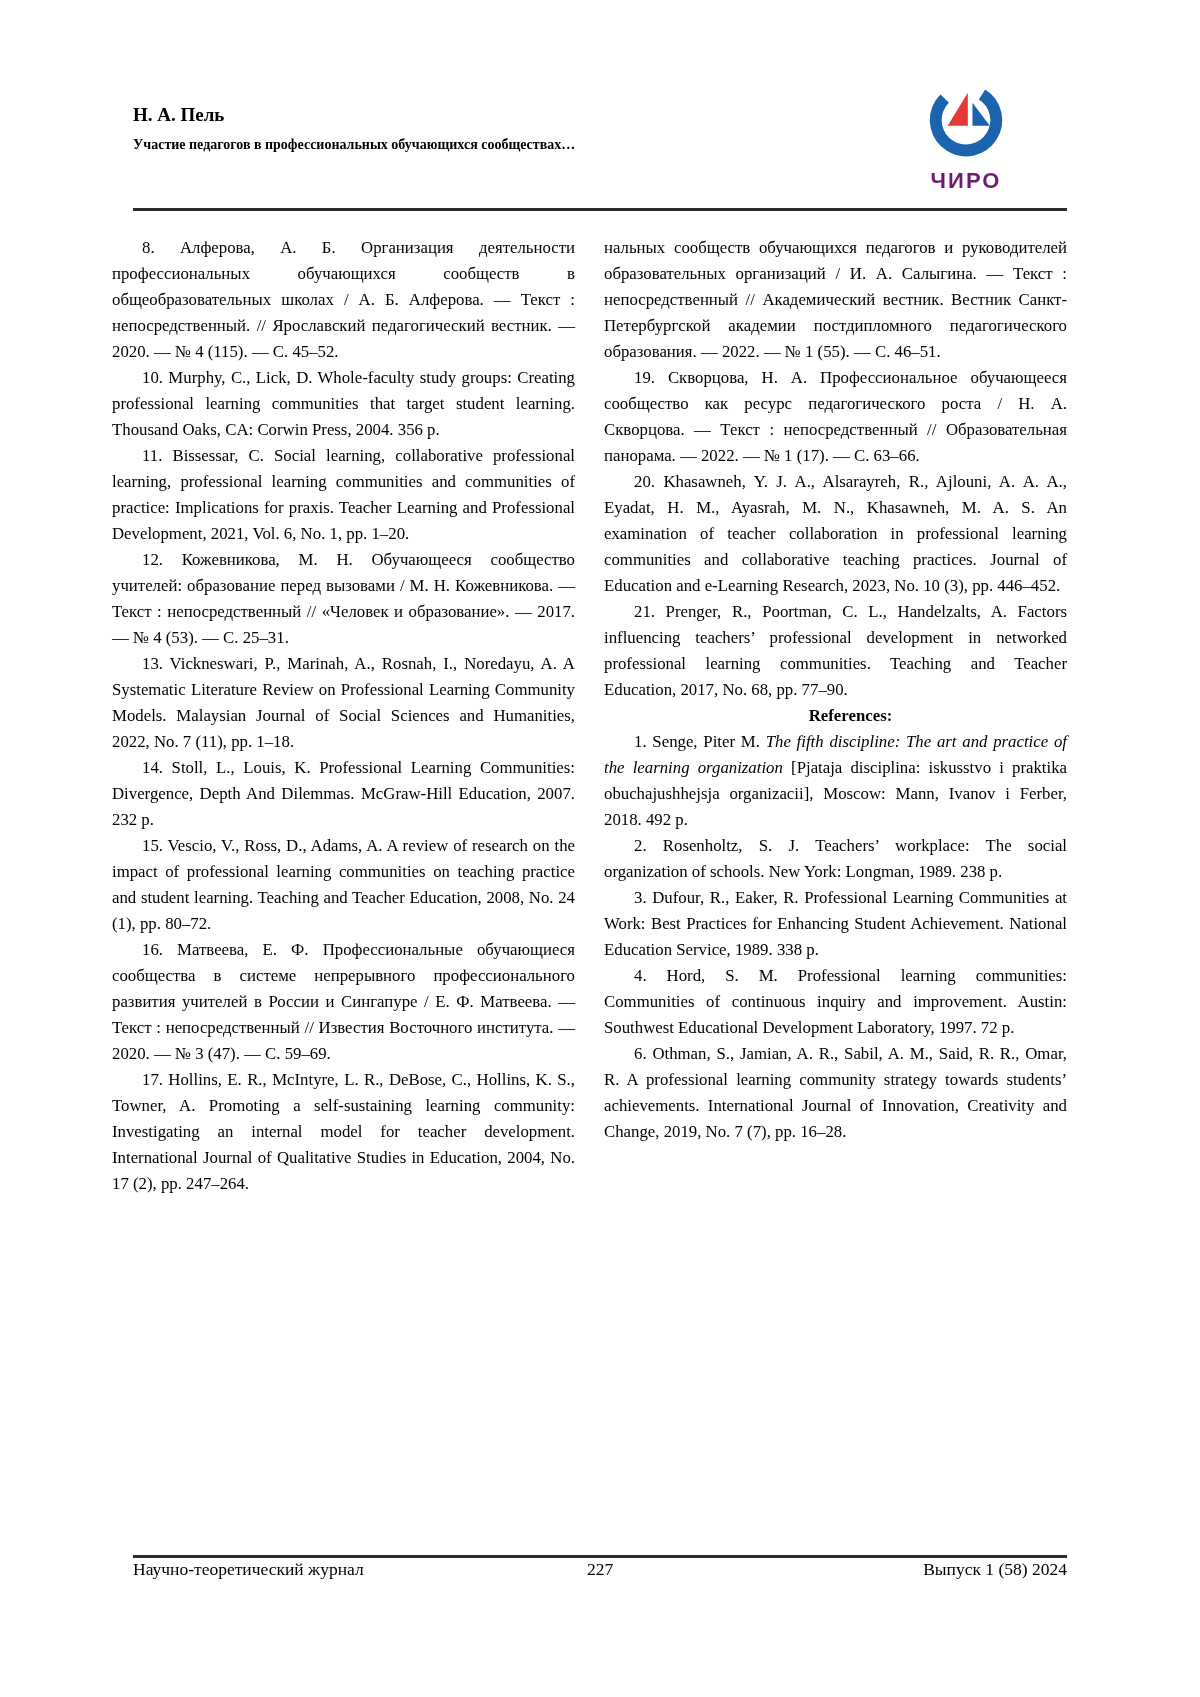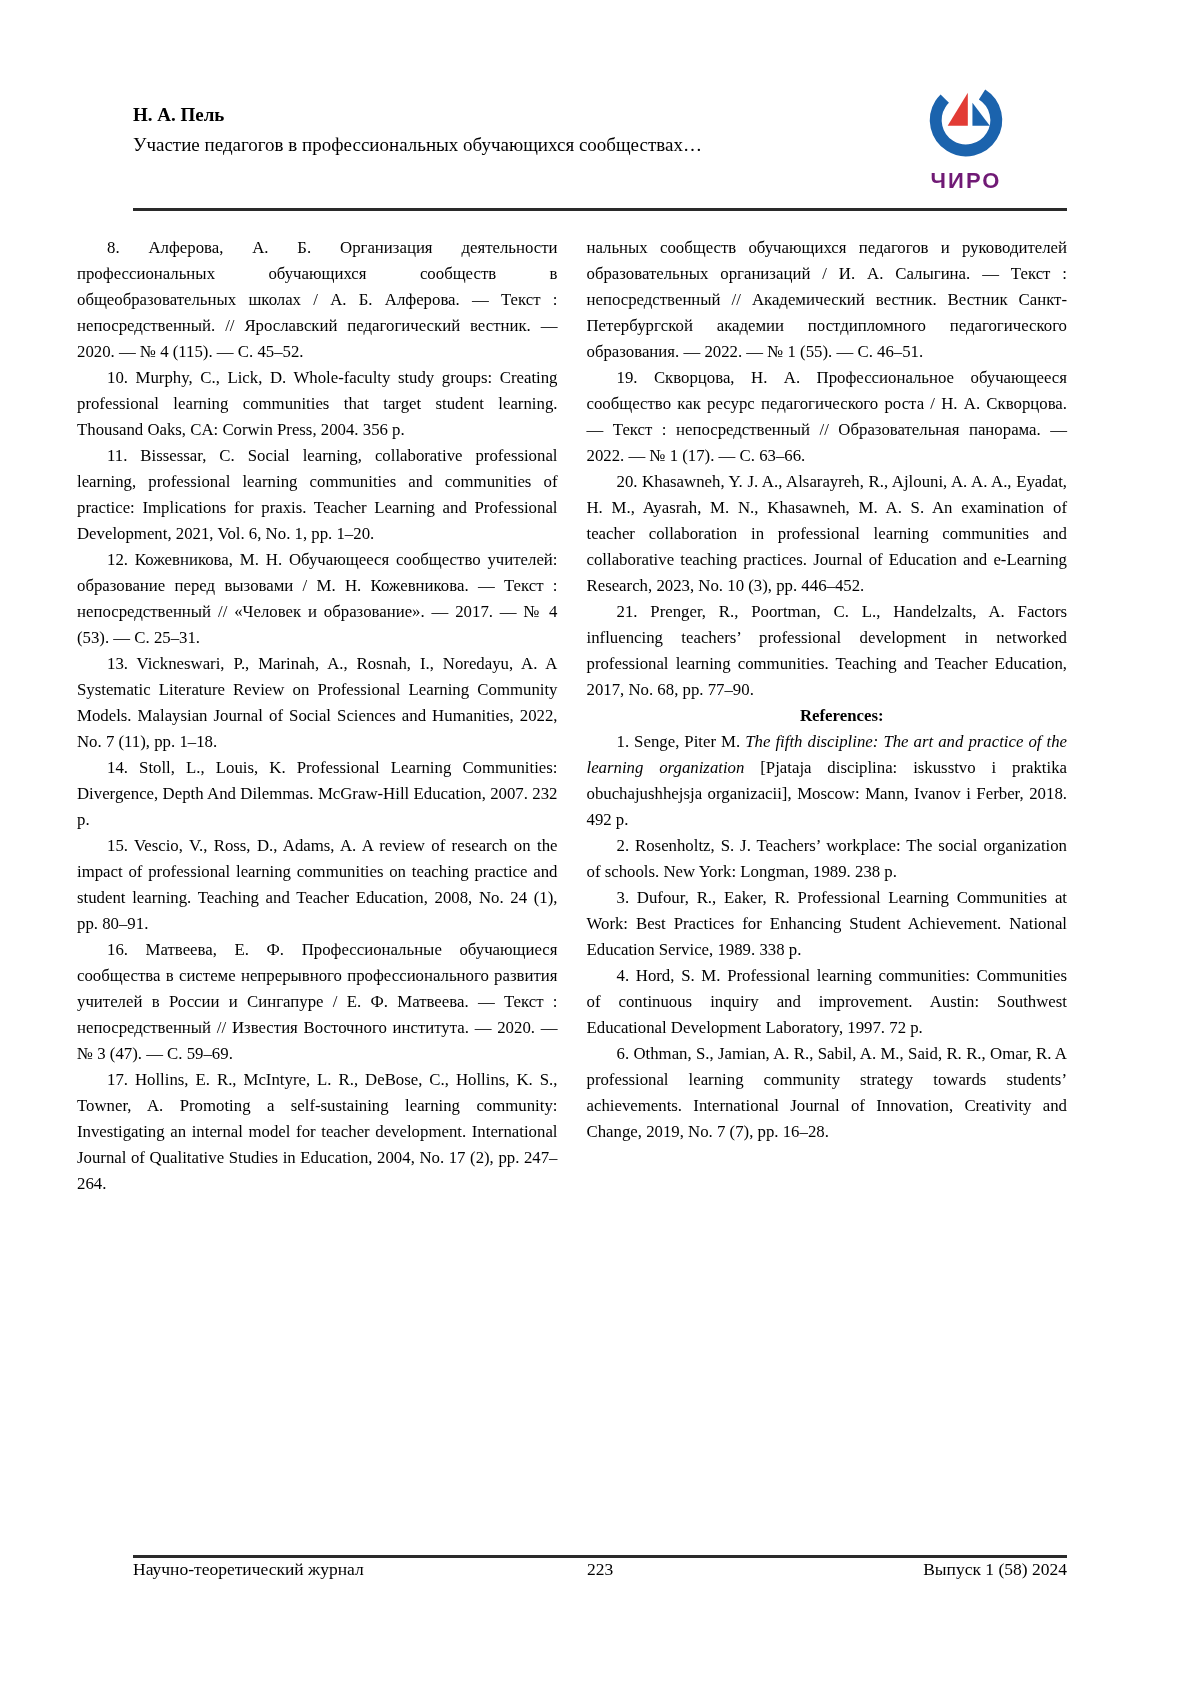--- a/index.html
+++ b/index.html
@@ -19,22 +19,22 @@
     align-items: flex-start;
     padding: 66px 133px 0 133px;
   }
   .header-text { padding-top: 22px; }
   .author {
     font-weight: bold;
     font-size: 19px;
     line-height: 30px;
   }
   .article-title {
-    font-weight: normal;
-    font-size: 19px;
+    font-weight: bold;
+    font-size: 14px;
     line-height: 30px;
   }
   .logo-block {
     width: 110px;
     text-align: center;
     flex: none;
     margin-right: 46px;
   }
   .logo-text {
     font-family: "Liberation Sans", sans-serif;
@@ -44,21 +44,21 @@
     color: #701a75;
     margin-top: -2px;
   }
   .header-rule {
     margin: 14px 133px 0 133px;
     border-top: 3px solid #2a2a2a;
   }
   .columns {
     display: flex;
     gap: 29px;
-    padding: 24px 133px 0 77px;
+    padding: 24px 133px 0 112px;
   }
   .col { flex: 1; min-width: 0; }
   .ref {
     margin: 0;
     text-indent: 30px;
     text-align: justify;
     font-size: 16.8px;
     line-height: 26px;
     hyphens: auto;
     -webkit-hyphens: auto;
@@ -111,21 +111,21 @@
   <div class="header-rule"></div>
 
   <main class="columns">
     <section class="col">
       <p class="ref">8. Алферова, А. Б. Организация деятельности профессиональных обучающихся сообществ в общеобразовательных школах / А. Б. Алферова. — Текст : непосредственный. // Ярославский педагогический вестник. — 2020. — № 4 (115). — С. 45–52.</p>
       <p class="ref">10. Murphy, C., Lick, D. Whole-faculty study groups: Creating professional learning communities that target student learning. Thousand Oaks, CA: Corwin Press, 2004. 356 p.</p>
       <p class="ref">11. Bissessar, C. Social learning, collaborative professional learning, professional learning communities and communities of practice: Implications for praxis. Teacher Learning and Professional Development, 2021, Vol. 6, No. 1, pp. 1–20.</p>
       <p class="ref">12. Кожевникова, М. Н. Обучающееся сообщество учителей: образование перед вызовами / М. Н. Кожевникова. — Текст : непосредственный // «Человек и образование». — 2017. — № 4 (53). — С. 25–31.</p>
       <p class="ref">13. Vickneswari, P., Marinah, A., Rosnah, I., Noredayu, A. A Systematic Literature Review on Professional Learning Community Models. Malaysian Journal of Social Sciences and Humanities, 2022, No. 7 (11), pp. 1–18.</p>
       <p class="ref">14. Stoll, L., Louis, K. Professional Learning Communities: Divergence, Depth And Dilemmas. McGraw-Hill Education, 2007. 232 p.</p>
-      <p class="ref">15. Vescio, V., Ross, D., Adams, A. A review of research on the impact of professional learning communities on teaching practice and student learning. Teaching and Teacher Education, 2008, No. 24 (1), pp. 80–91.</p>
+      <p class="ref">15. Vescio, V., Ross, D., Adams, A. A review of research on the impact of professional learning communities on teaching practice and student learning. Teaching and Teacher Education, 2008, No. 24 (1), pp. 80–72.</p>
       <p class="ref">16. Матвеева, Е. Ф. Профессиональные обучающиеся сообщества в системе непрерывного профессионального развития учителей в России и Сингапуре / Е. Ф. Матвеева. — Текст : непосредственный // Известия Восточного института. — 2020. — № 3 (47). — С. 59–69.</p>
       <p class="ref">17. Hollins, E. R., McIntyre, L. R., DeBose, C., Hollins, K. S., Towner, A. Promoting a self-sustaining learning community: Investigating an internal model for teacher development. International Journal of Qualitative Studies in Education, 2004, No. 17 (2), pp. 247–264.</p>
     </section>
 
     <section class="col">
       <p class="ref no-indent">нальных сообществ обучающихся педагогов и руководителей образовательных организаций / И. А. Салыгина. — Текст : непосредственный // Академический вестник. Вестник Санкт-Петербургской академии постдипломного педагогического образования. — 2022. — № 1 (55). — С. 46–51.</p>
       <p class="ref">19. Скворцова, Н. А. Профессиональное обучающееся сообщество как ресурс педагогического роста / Н. А. Скворцова. — Текст : непосредственный // Образовательная панорама. — 2022. — № 1 (17). — С. 63–66.</p>
       <p class="ref">20. Khasawneh, Y. J. A., Alsarayreh, R., Ajlouni, A. A. A., Eyadat, H. M., Ayasrah, M. N., Khasawneh, M. A. S. An examination of teacher collaboration in professional learning communities and collaborative teaching practices. Journal of Education and e-Learning Research, 2023, No. 10 (3), pp. 446–452.</p>
       <p class="ref">21. Prenger, R., Poortman, C. L., Handelzalts, A. Factors influencing teachers’ professional development in networked professional learning communities. Teaching and Teacher Education, 2017, No. 68, pp. 77–90.</p>
       <p class="ref references-heading">References:</p>
@@ -134,18 +134,18 @@
       <p class="ref">3. Dufour, R., Eaker, R. Professional Learning Communities at Work: Best Practices for Enhancing Student Achievement. National Education Service, 1989. 338 p.</p>
       <p class="ref">4. Hord, S. M. Professional learning communities: Communities of continuous inquiry and improvement. Austin: Southwest Educational Development Laboratory, 1997. 72 p.</p>
       <p class="ref">6. Othman, S., Jamian, A. R., Sabil, A. M., Said, R. R., Omar, R. A professional learning community strategy towards students’ achievements. International Journal of Innovation, Creativity and Change, 2019, No. 7 (7), pp. 16–28.</p>
     </section>
   </main>
 
   <footer class="page-footer">
     <div class="footer-rule"></div>
     <div class="footer-row">
       <span class="footer-journal">Научно-теоретический журнал</span>
-      <span class="footer-page">223</span>
+      <span class="footer-page">227</span>
       <span class="footer-issue">Выпуск 1 (58) 2024</span>
     </div>
   </footer>
 
 </div>
 
 </body></html>

